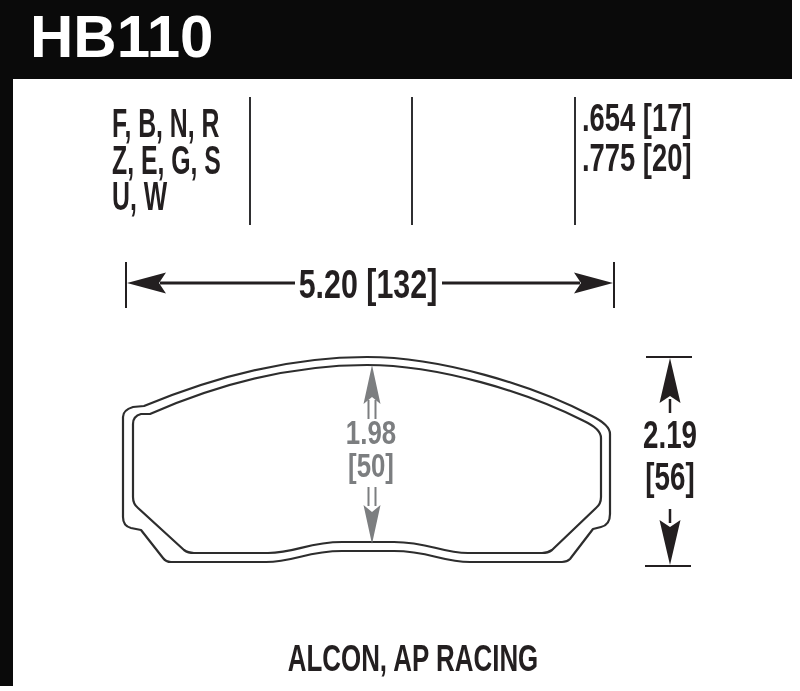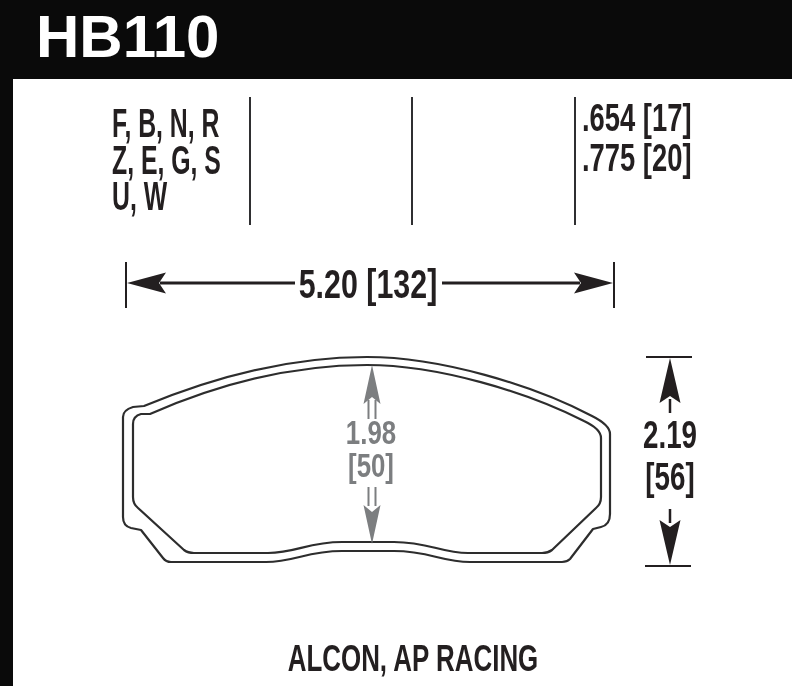--- a/index.html
+++ b/index.html
@@ -5,21 +5,21 @@
   html,body{margin:0;padding:0;background:#ffffff;}
   #canvas{
     position:relative;width:800px;height:691px;background:#ffffff;overflow:hidden;
     font-family:"Liberation Sans", sans-serif;font-weight:bold;color:#231f20;
   }
   .abs{position:absolute;}
   
   .top-bar{left:0;top:0;width:792px;height:79px;background:#0a0a0a;}
   .left-bar{left:0;top:0;width:13px;height:686px;background:#0a0a0a;}
   
-  .part-number{left:36px;top:7px;font-size:60px;line-height:60px;color:#ffffff;letter-spacing:0px;white-space:nowrap;}
+  .part-number{left:30px;top:7px;font-size:60px;line-height:60px;color:#ffffff;letter-spacing:0px;white-space:nowrap;}
   
   .compounds{left:112px;top:105px;font-size:40px;line-height:36.5px;transform:scaleX(0.62);transform-origin:left top;white-space:nowrap;}
   
   .thickness{left:582px;top:98px;font-size:38px;line-height:40px;transform:scaleX(0.72);transform-origin:left top;white-space:nowrap;}
   
   .divider{top:97px;width:2px;height:128px;background:#2f2f31;}
   .div1{left:249px;} .div2{left:411px;} .div3{left:574px;}
   
   .width-label{left:218px;top:264px;width:300px;text-align:center;font-size:40px;line-height:40px;transform:scaleX(0.76);transform-origin:center top;white-space:nowrap;}
   

